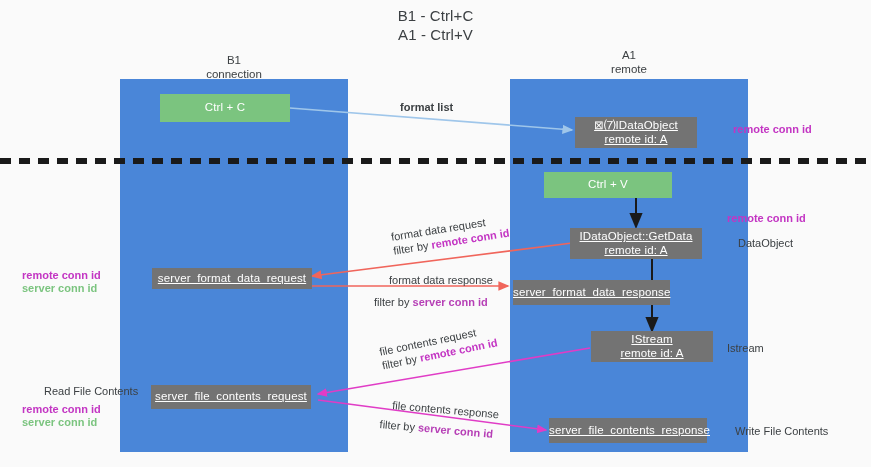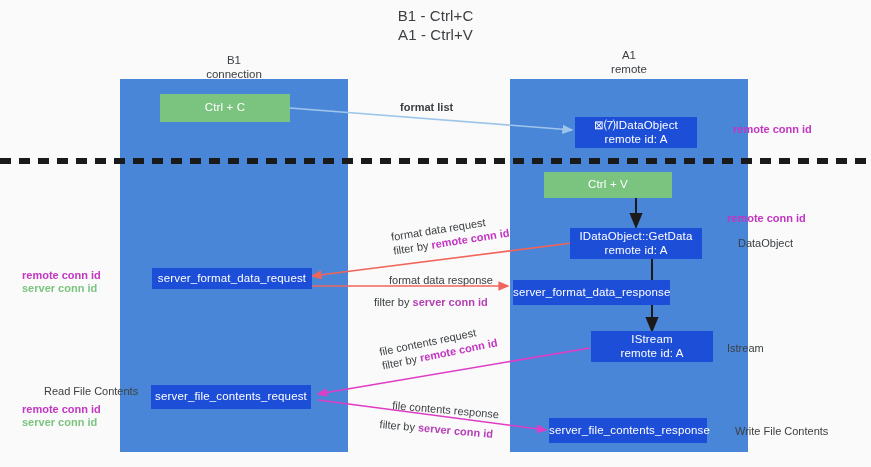--- a/index.html
+++ b/index.html
@@ -54,21 +54,21 @@
     box-sizing: border-box;
     display: flex;
     flex-direction: column;
     justify-content: center;
     text-align: center;
     color: #ffffff;
     font-size: 11.5px;
     line-height: 13.5px;
     letter-spacing: .15px;
   }
-  .node.orange { background: #1d4ed8; }
+  .node.orange { background: #737373; text-decoration: underline; }
   .node.green  { background: #7bc47f; }
 
   
   .elabel {
     position: absolute;
     color: #3c4043;
     font-size: 11px;
     line-height: 14px;
     white-space: nowrap;
   }

